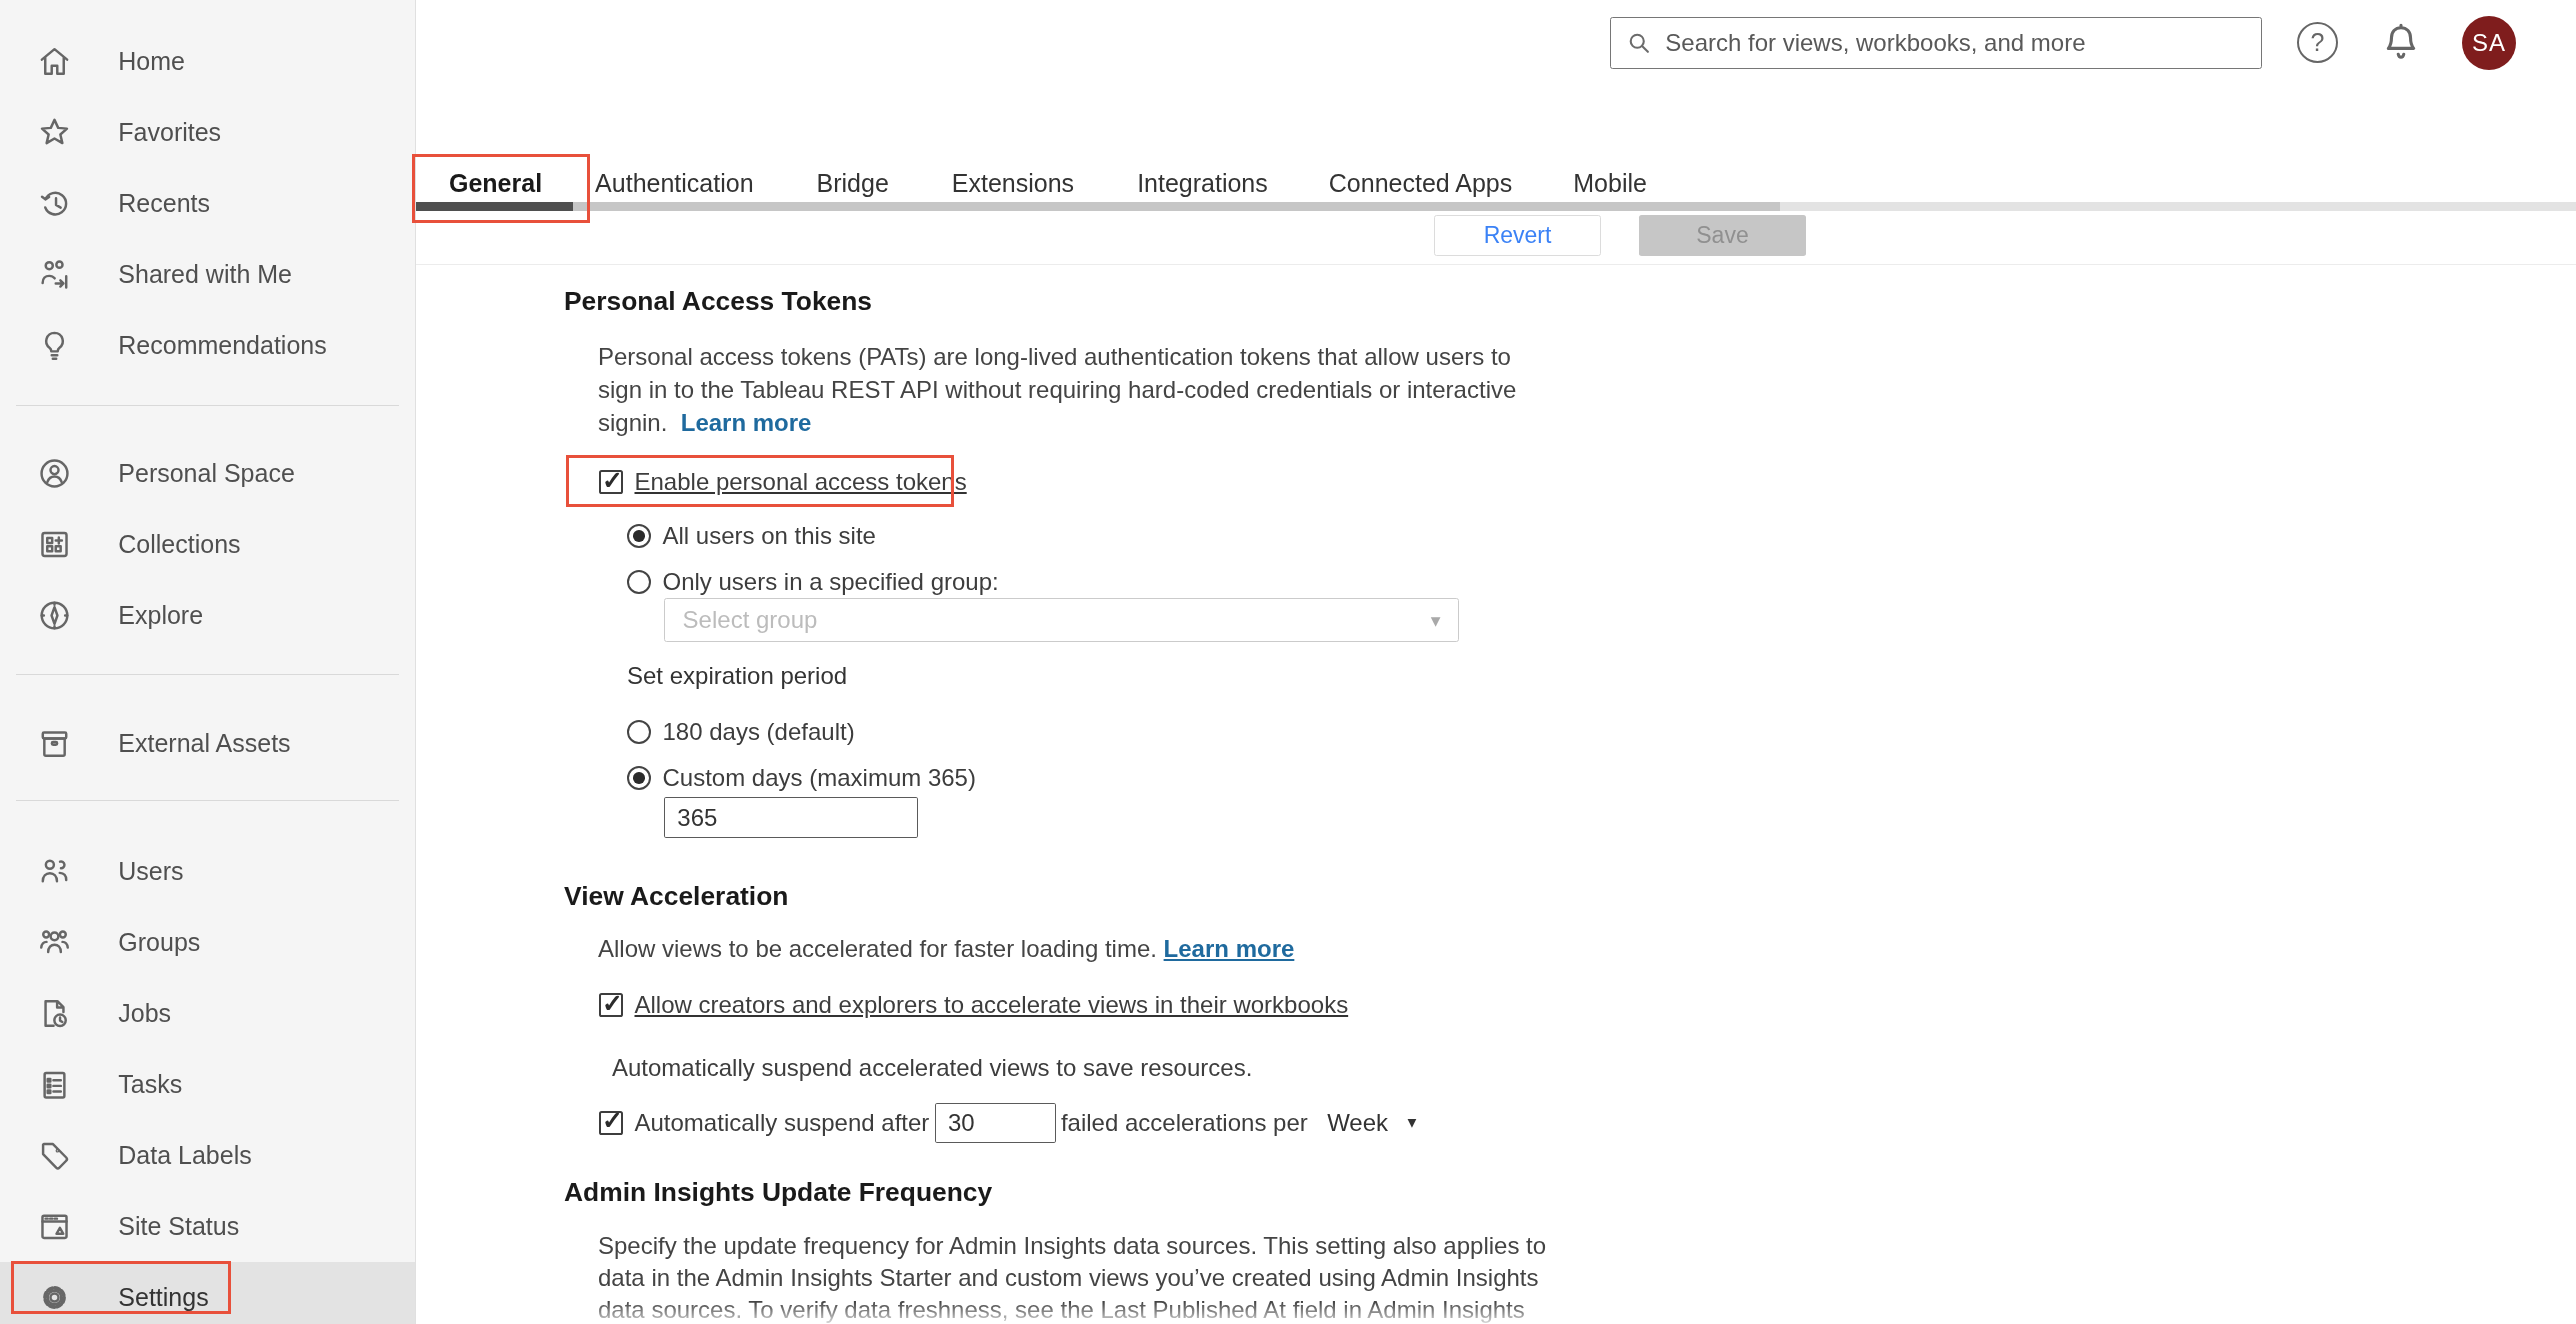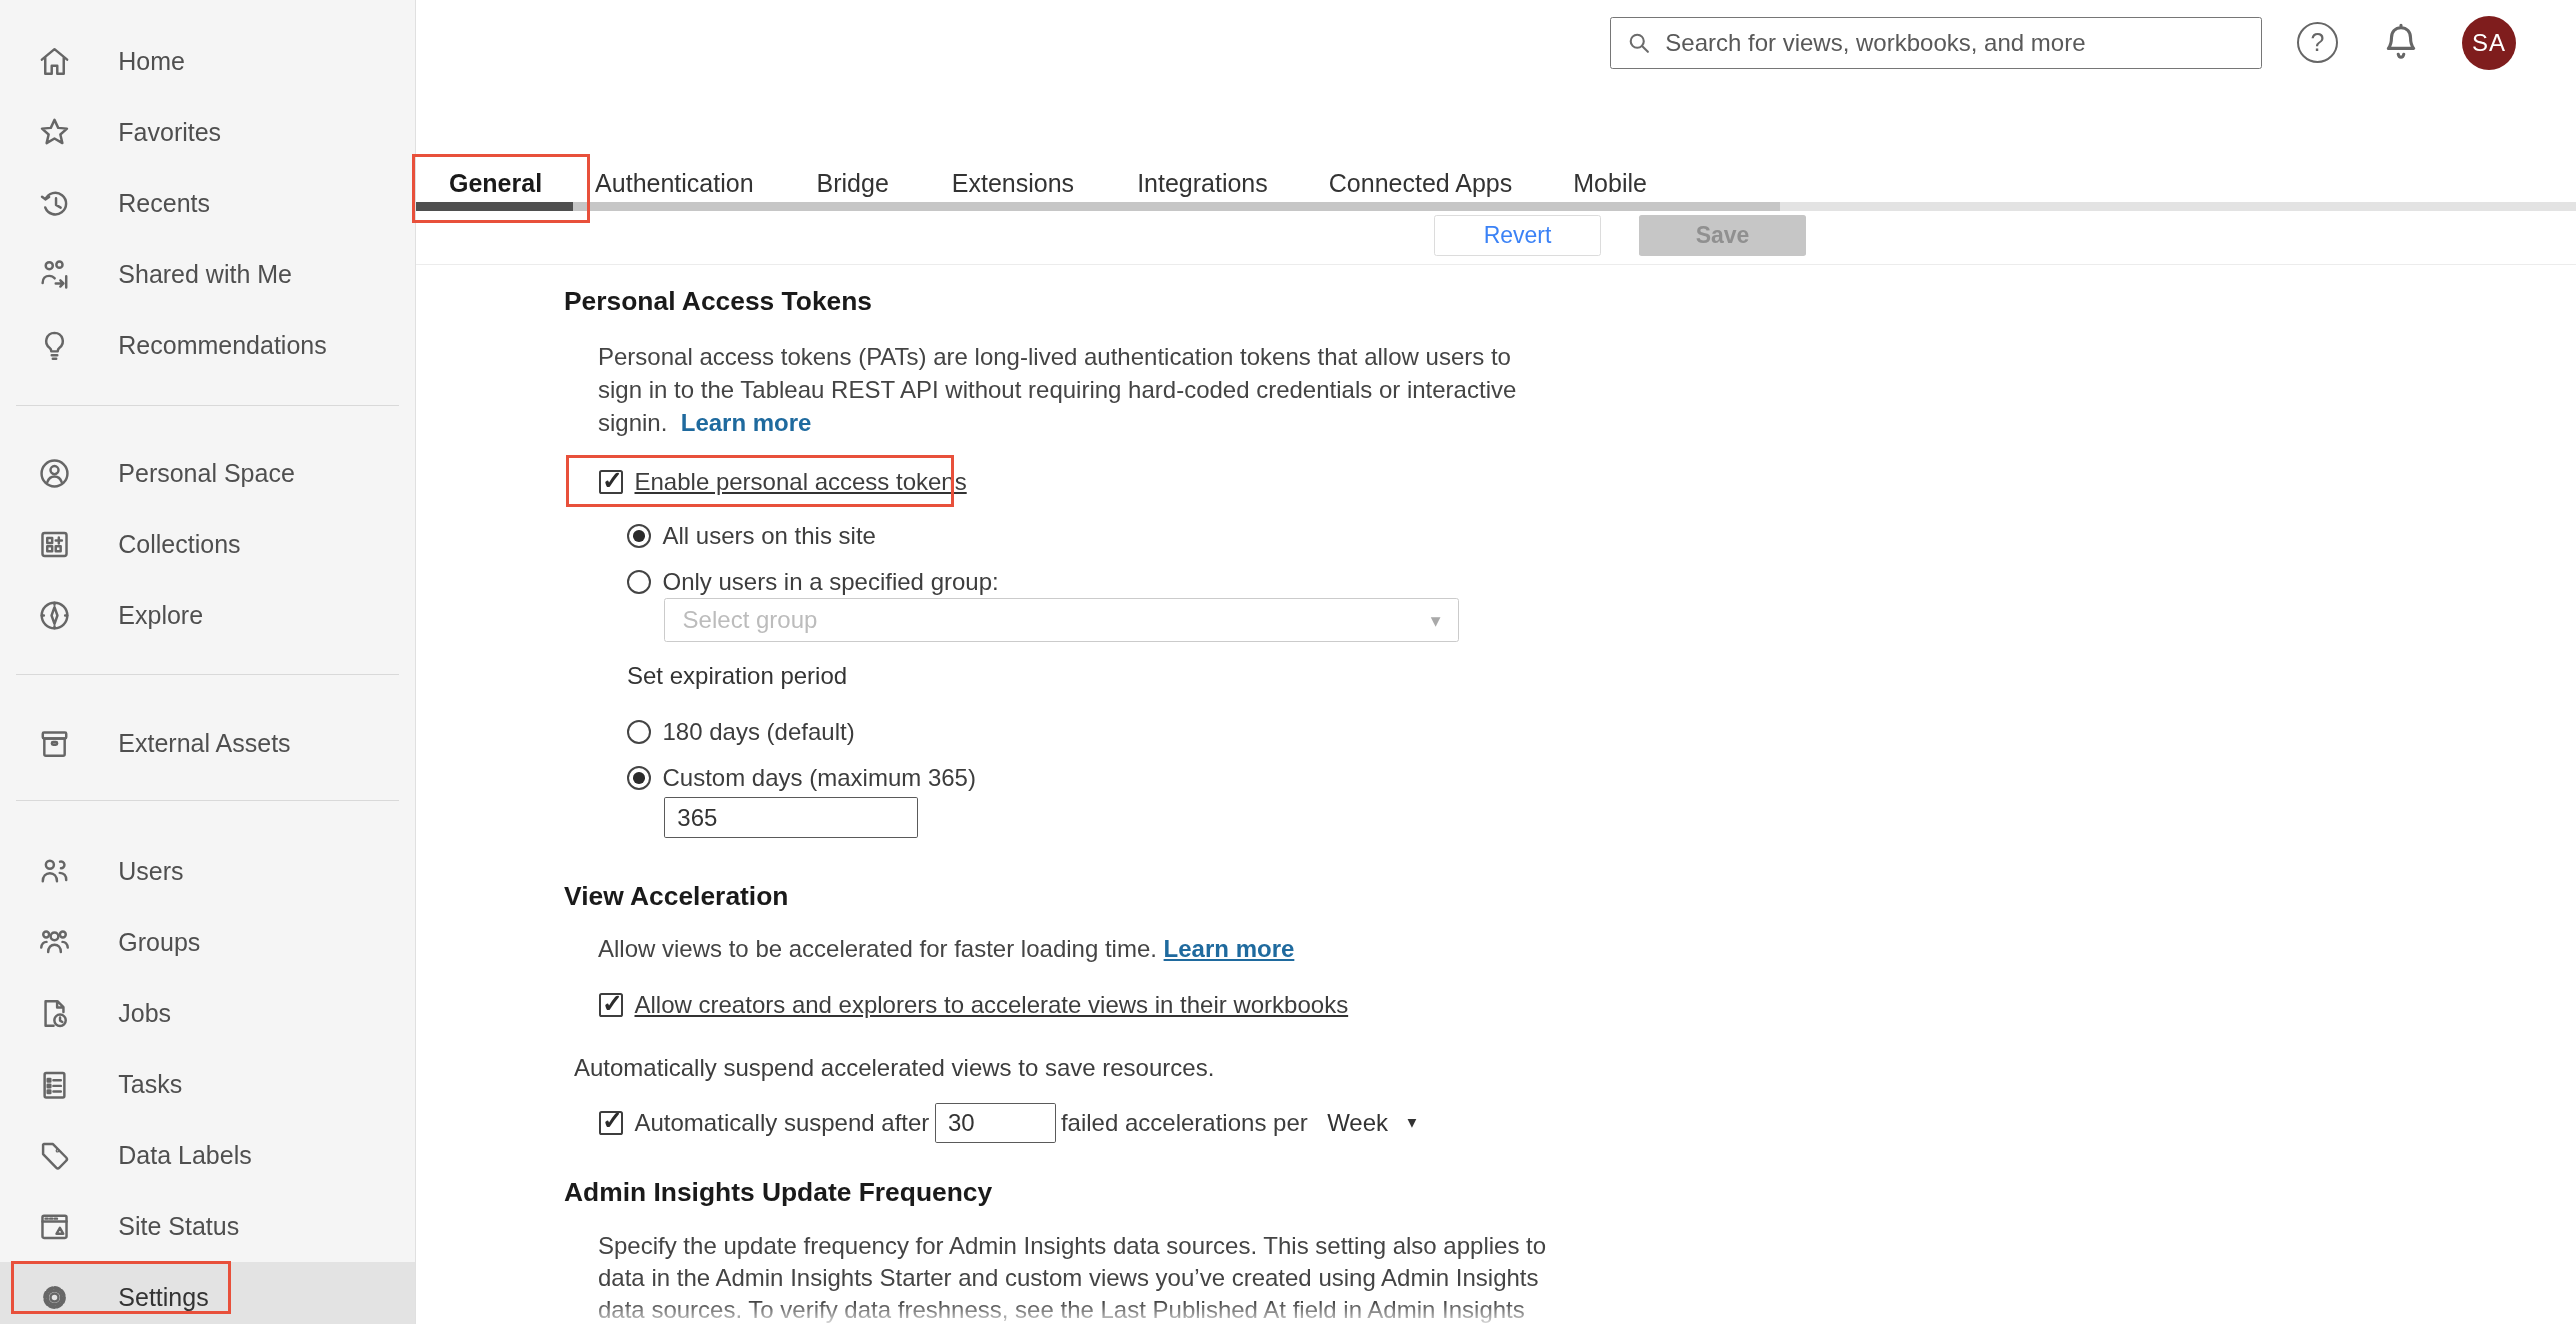--- a/index.html
+++ b/index.html
@@ -47,21 +47,21 @@
   .tab.active { font-weight:bold; color:#1a1a1a; }
   #tabbar { position:absolute; left:416px; top:202px; height:8.8px; width:2160px; display:flex; }
   #tab-underline { width:157px; height:8.8px; background:#4f4f4f; }
   #scroll-thumb { width:1207px; height:8.8px; background:#c6c6c6; cursor:pointer; }
   #scroll-track { flex:1; height:8.8px; background:#e3e3e3; cursor:pointer; }
 
   #revert-btn { position:absolute; left:1434px; top:215px; width:167px; height:41px; background:#fff;
                 border:1.8px solid #dcdcdc; border-radius:2.6px; font-size:23px; color:#3b82f6;
                 display:flex; align-items:center; justify-content:center; cursor:pointer; }
   #save-btn { position:absolute; left:1639px; top:215px; width:167px; height:41px; background:#c6c6c6;
-              border:none; border-radius:2.6px; font-size:23px; font-weight:bold; color:#909090;
+              border:none; border-radius:2.6px; font-size:23px; font-weight:normal; color:#909090;
               display:flex; align-items:center; justify-content:center; cursor:pointer; }
   #header-rule { position:absolute; left:416px; top:264px; width:2160px; height:0;
                  border-top:1.8px solid #ececec; }
 
   
   .h-section { position:absolute; left:564px; font-size:26.4px; font-weight:bold; color:#1a1a1a; }
   .body-txt { font-size:24px; color:#444; }
   .line { display:block; line-height:33px; }
   a.lnk { color:#1f6a9e; font-weight:bold; text-decoration:none; cursor:pointer; }
   a.lnk.und { text-decoration:underline; }
@@ -356,21 +356,21 @@
   <div class="body-txt" style="position:absolute; left:598px; top:935px;">
     <span>Allow views to be accelerated for faster loading time.</span>
     <a class="lnk und">Learn more</a>
   </div>
 
   <div class="cb-row" style="left:599px; top:991px;">
     <div class="cbx checked"></div>
     <label>Allow creators and explorers to accelerate views in their workbooks</label>
   </div>
 
-  <div class="body-txt" style="position:absolute; left:574px; top:1054px; color:#3d3d3d;">Automatically suspend accelerated views to save resources.</div>
+  <div class="body-txt" style="position:absolute; left:612px; top:1054px; color:#3d3d3d;">Automatically suspend accelerated views to save resources.</div>
 
   <div id="suspend-row">
     <div class="cbx checked"></div>
     <span class="txt">Automatically suspend after</span>
     <input id="fail-input" class="num-input" type="text" value="30" style="">
     <span class="txt">failed accelerations per</span>
     <div id="period-dd">
       <span class="val">Week</span>
       <span class="caret">▾</span>
     </div>

